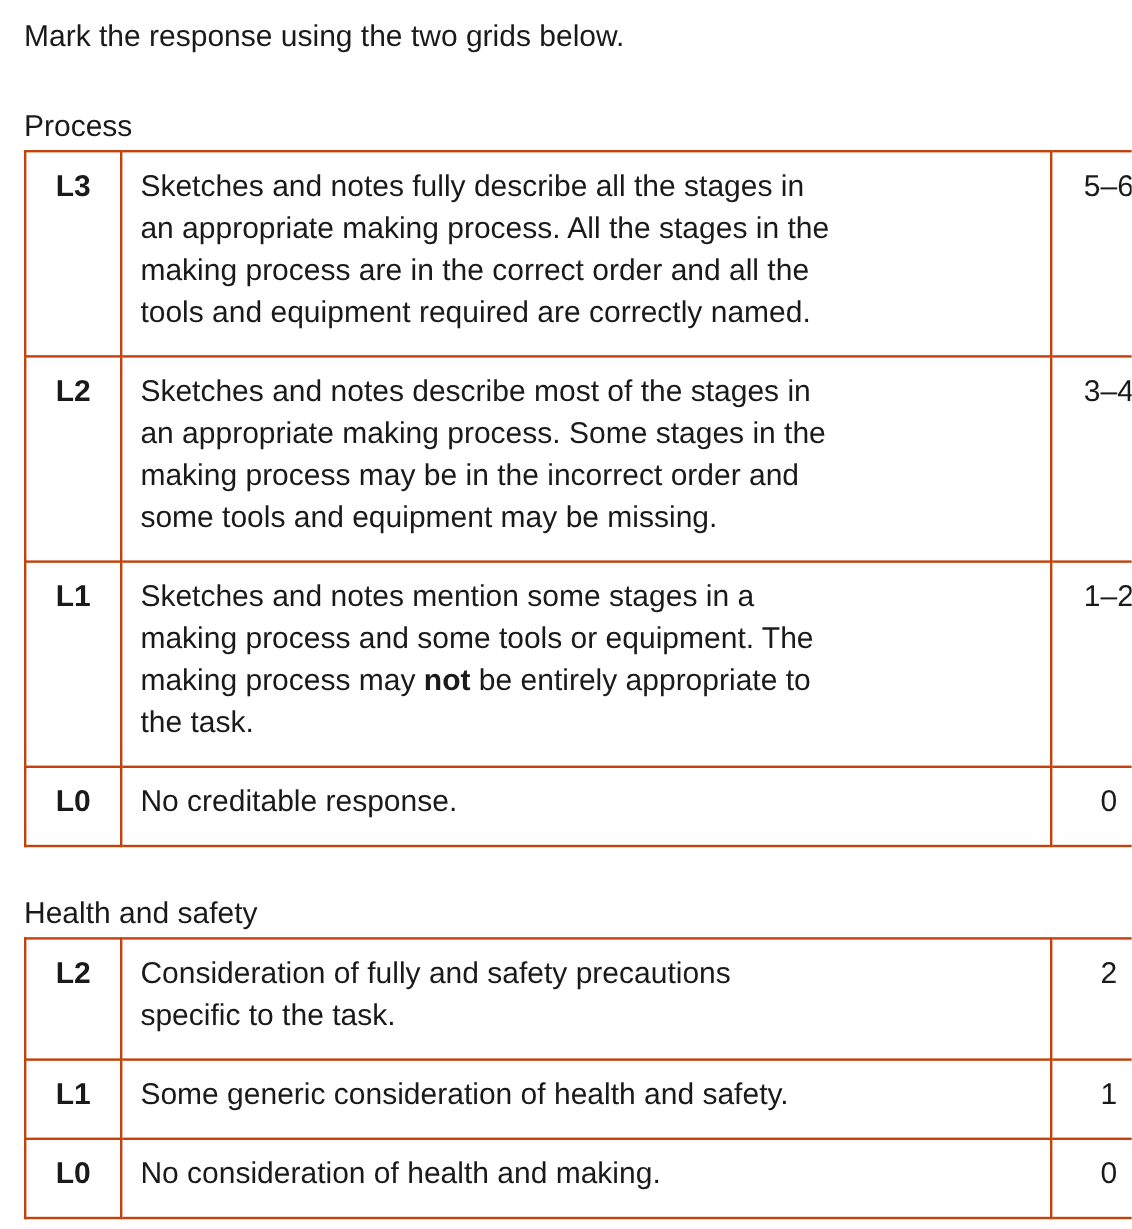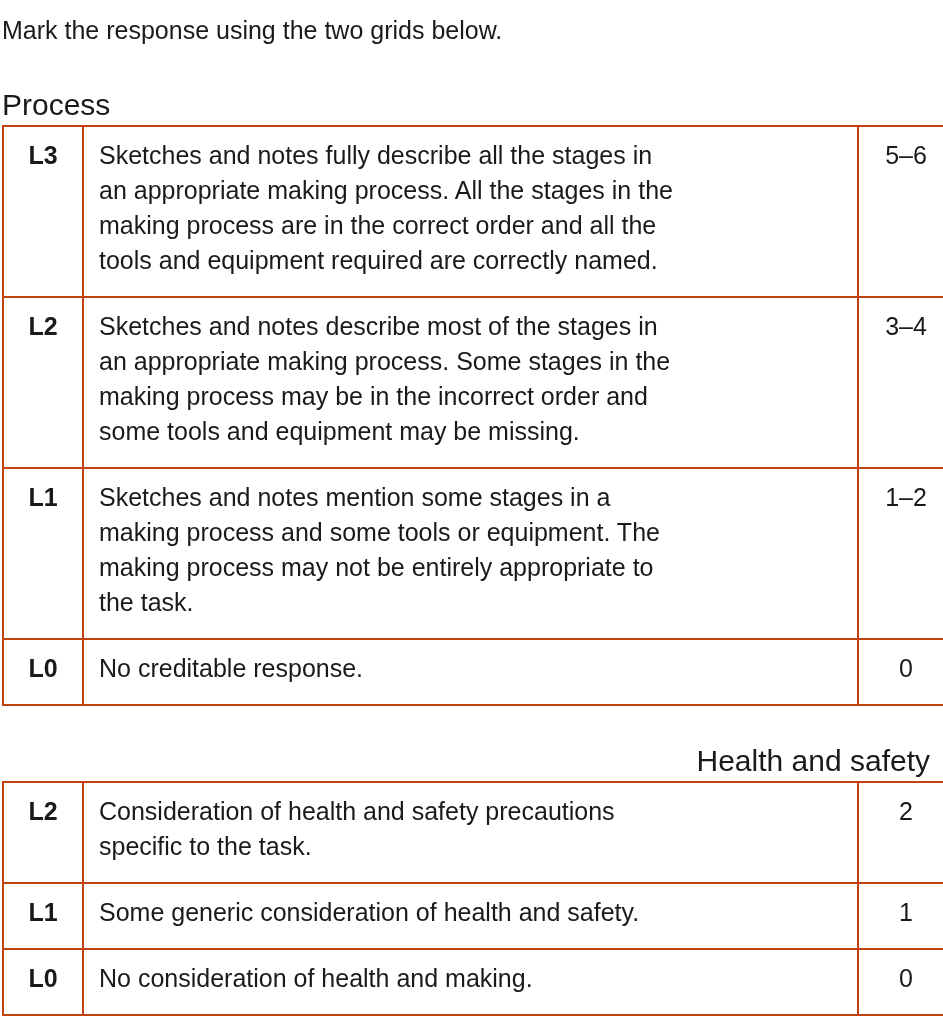--- a/index.html
+++ b/index.html
@@ -8,39 +8,38 @@
     background: #ffffff;
   }
   body {
     width: 943px;
     height: 1024px;
     font-family: "Liberation Sans", sans-serif;
     color: #1a1a1a;
     overflow: hidden;
   }
   .page {
-    padding: 10px 13px 0 2px;
+    padding: 10px 13px 0 20px;
   }
   .intro {
     font-size: 25px;
     line-height: 32px;
     margin: 4px 0 0 0;
   }
   .grid-title {
-    font-size: 30px;
+    font-size: 25px;
     font-weight: normal;
     margin: 0 0 5px 0;
     line-height: 30px;
   }
   .grid-title.first {
     margin-top: 44px;
   }
   .grid-title.second {
     margin-top: 40px;
-    text-align: right;
   }
   table.grid {
     border-collapse: collapse;
     table-layout: fixed;
     width: 920px;
   }
   table.grid td {
     border: 2px solid #c2410c;
     vertical-align: top;
     font-size: 25px;
@@ -56,21 +55,21 @@
     width: 744px;
     padding: 11px 14px 18px 15px;
     white-space: pre-line;
     margin-top: 15px;
   }
   td.marks-cell {
     width: 90px;
     text-align: center;
     padding: 11px 2px 18px 2px;
   }
-  .bold { font-weight: normal; }
+  .bold { font-weight: bold; }
 </style>
 </head>
 <body>
 
 <div class="page">
 
   <p class="intro">Mark the response using the two grids below.</p>
 
   <section>
     <h2 class="grid-title first">Process</h2>
@@ -108,21 +107,21 @@
         </tbody>
     </table>
   </section>
 
   <section>
     <h2 class="grid-title second">Health and safety</h2>
     <table class="grid">
       <tbody>
           <tr>
             <td class="level-cell">L2</td>
-            <td class="desc-cell"><span>Consideration of health and safety precautions
+            <td class="desc-cell"><span>Consideration of fully and safety precautions
 specific to the task.</span></td>
             <td class="marks-cell">2</td>
           </tr>
           <tr>
             <td class="level-cell">L1</td>
             <td class="desc-cell"><span>Some generic consideration of health and safety.</span></td>
             <td class="marks-cell">1</td>
           </tr>
           <tr>
             <td class="level-cell">L0</td>

